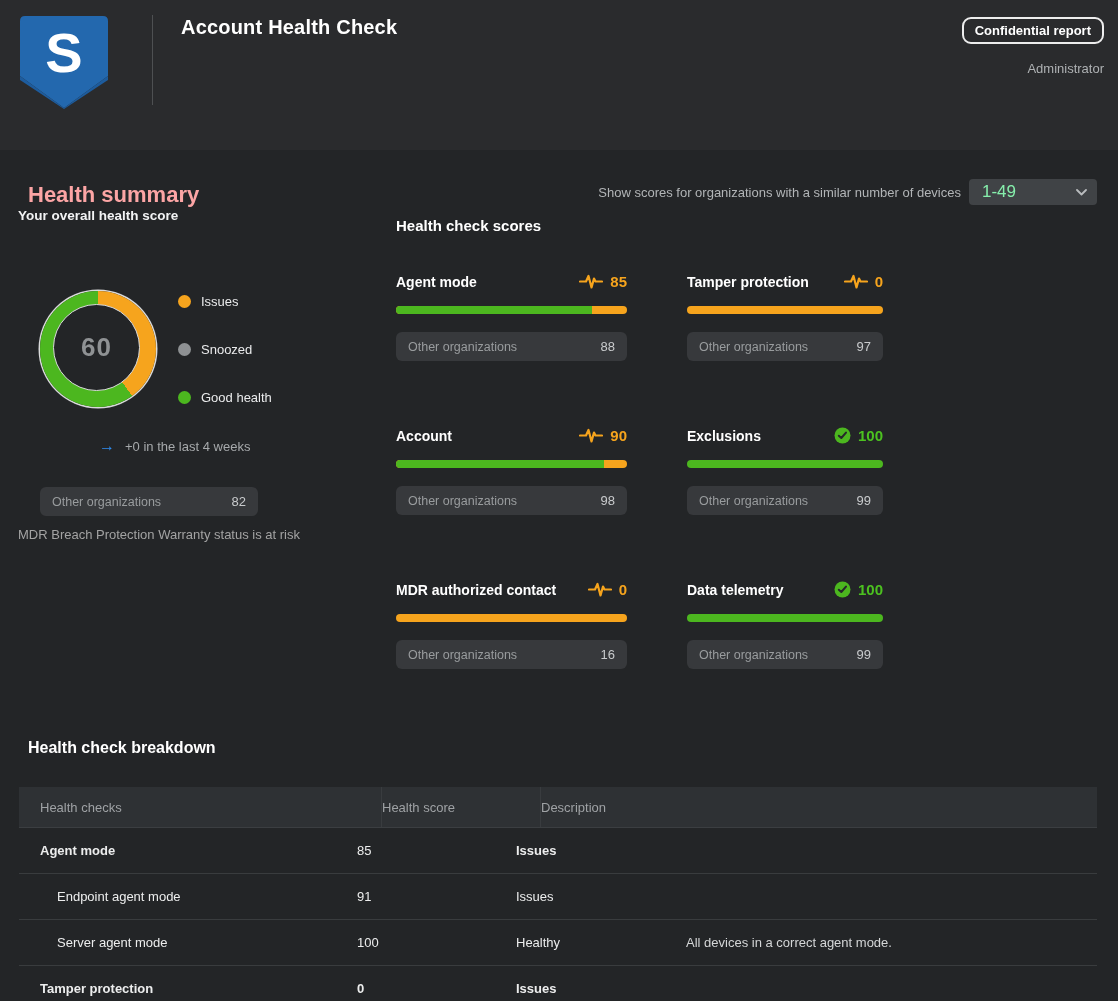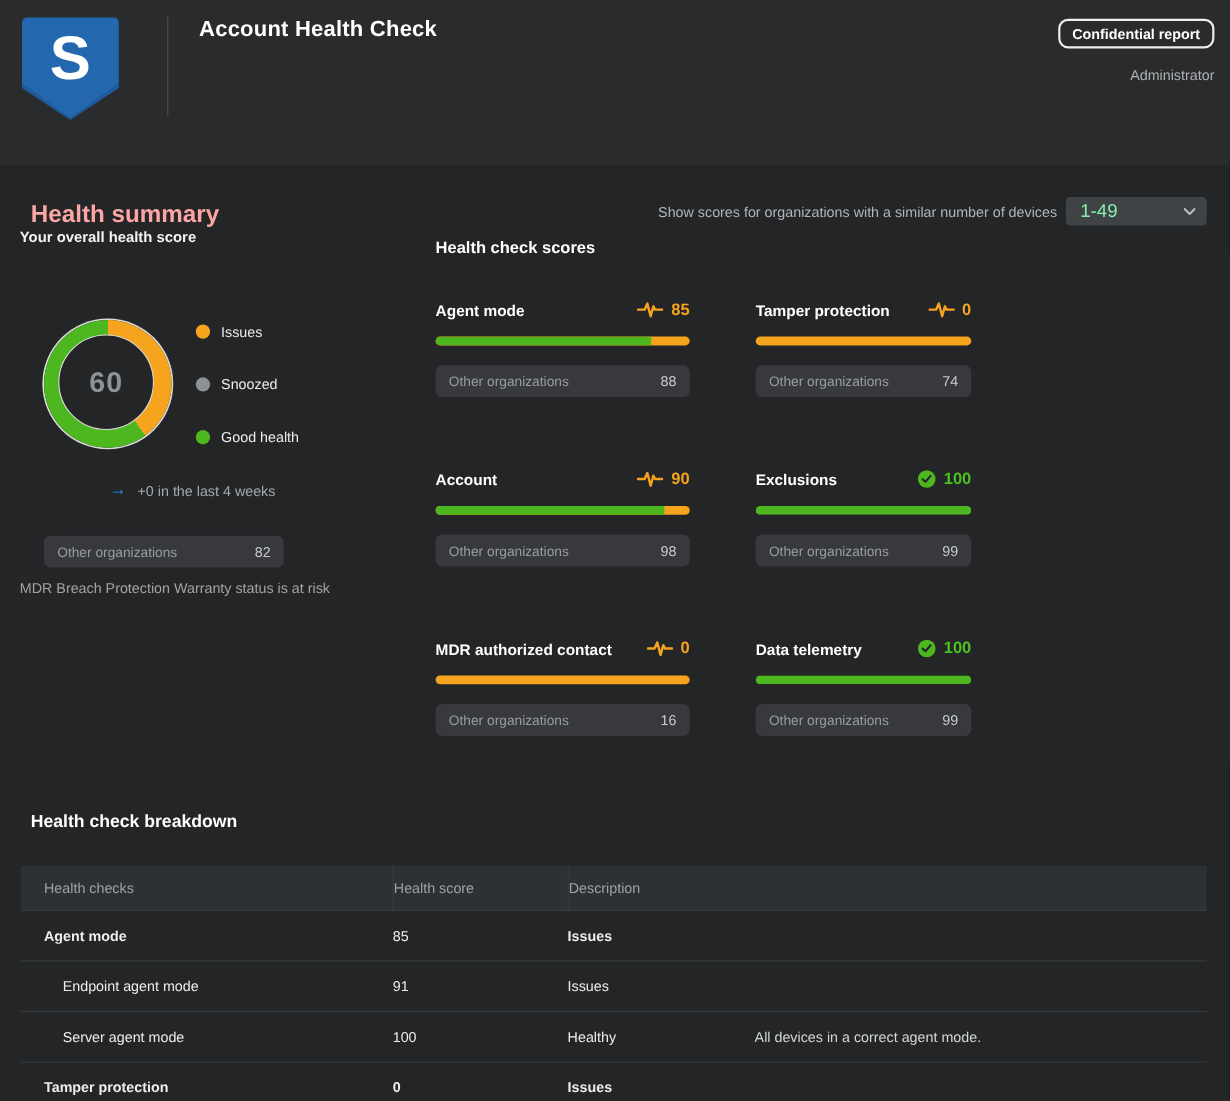--- a/index.html
+++ b/index.html
@@ -68,21 +68,21 @@
   .bar-track{margin-top:15px;height:8px;border-radius:4px;background:#f6a41d;overflow:hidden;}
   .bar-fill{height:100%;background:#4cb71f;}
   .card-pill{margin-top:18px;}
 
   
   .h-breakdown{position:absolute;left:28px;top:739px;font-size:16px;font-weight:bold;color:#fff;}
   .table{position:absolute;left:19px;top:787px;width:1078px;}
   .t-row{display:grid;grid-template-columns:317px 159px 170px 1fr;padding-left:21px;align-items:center;}
   .t-header{height:40px;background:#2e3134;border-bottom:1px solid #3b3e41;}
   .t-header .t-cell{font-size:13px;color:#9fa2a5;height:100%;display:flex;align-items:center;}
-  .t-header .t-cell + .t-cell{border-left:1px solid #393c3f;padding-left:0;}
+  .t-header .t-cell + .t-cell{border-left:1px solid #393c3f;padding-left:0;margin-left:24px;}
   .t-header .t-cell:nth-child(2){padding-left:0;}
   .t-body-row{height:45px;border-bottom:1px solid #393c3e;font-size:13px;color:#eceded;}
   .t-body-row:last-child{border-bottom:none;}
   .t-cell{overflow:hidden;white-space:nowrap;}
   .row-parent .cell-name,.row-parent .cell-state{font-weight:bold;}
   .row-parent.score-bold .cell-score{font-weight:bold;}
   .row-child .cell-name{padding-left:17px;}
   .cell-desc{color:#d4d6d7;}
 </style>
 </head>
@@ -181,21 +181,21 @@
           </svg>
 
         <span class="card-score">0</span>
       </span>
     </div>
     <div class="bar-track">
         <div class="bar-fill" style="width: 0%;"></div>
       </div>
     <div class="bench-pill card-pill">
       <span class="bench-label">Other organizations</span>
-      <span class="bench-value">74</span>
+      <span class="bench-value">97</span>
     </div>
   </div>
 
   <div class="score-card c0 r1 issues">
     <div class="card-head">
       <span class="card-title">Account</span>
       <span class="card-score-wrap">
         <svg class="pulse-icon" width="24" height="17" viewBox="0 0 24 17">
             <polyline points="1,8.5 7,8.5 9.5,3 12.5,14.5 15,5.5 16.5,8.5 23,8.5" fill="none" stroke="#f6a41d" stroke-width="2.2" stroke-linecap="round" stroke-linejoin="round"></polyline>
           </svg>

